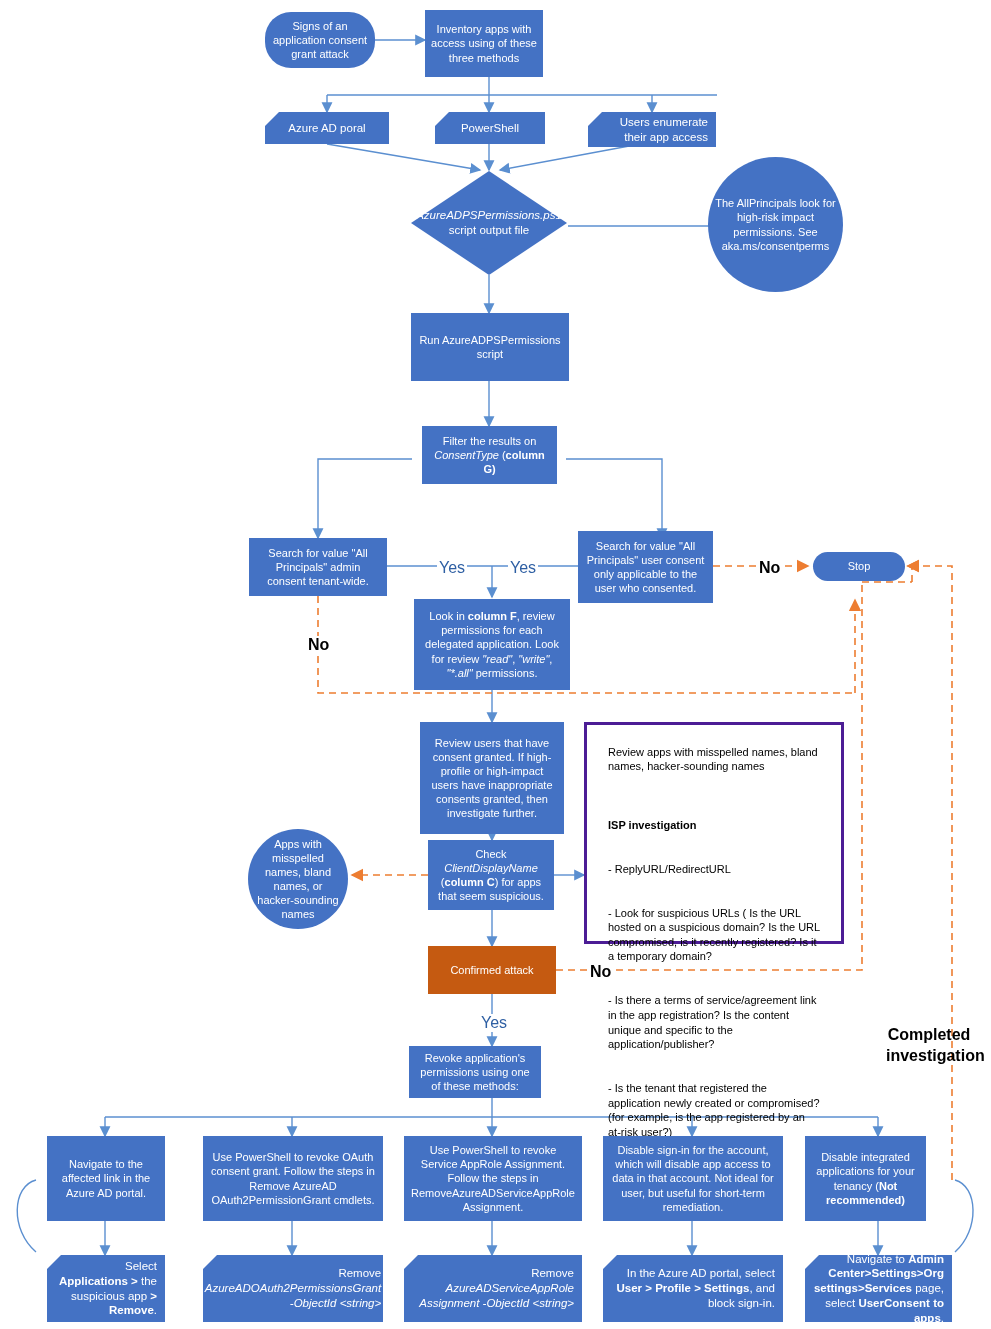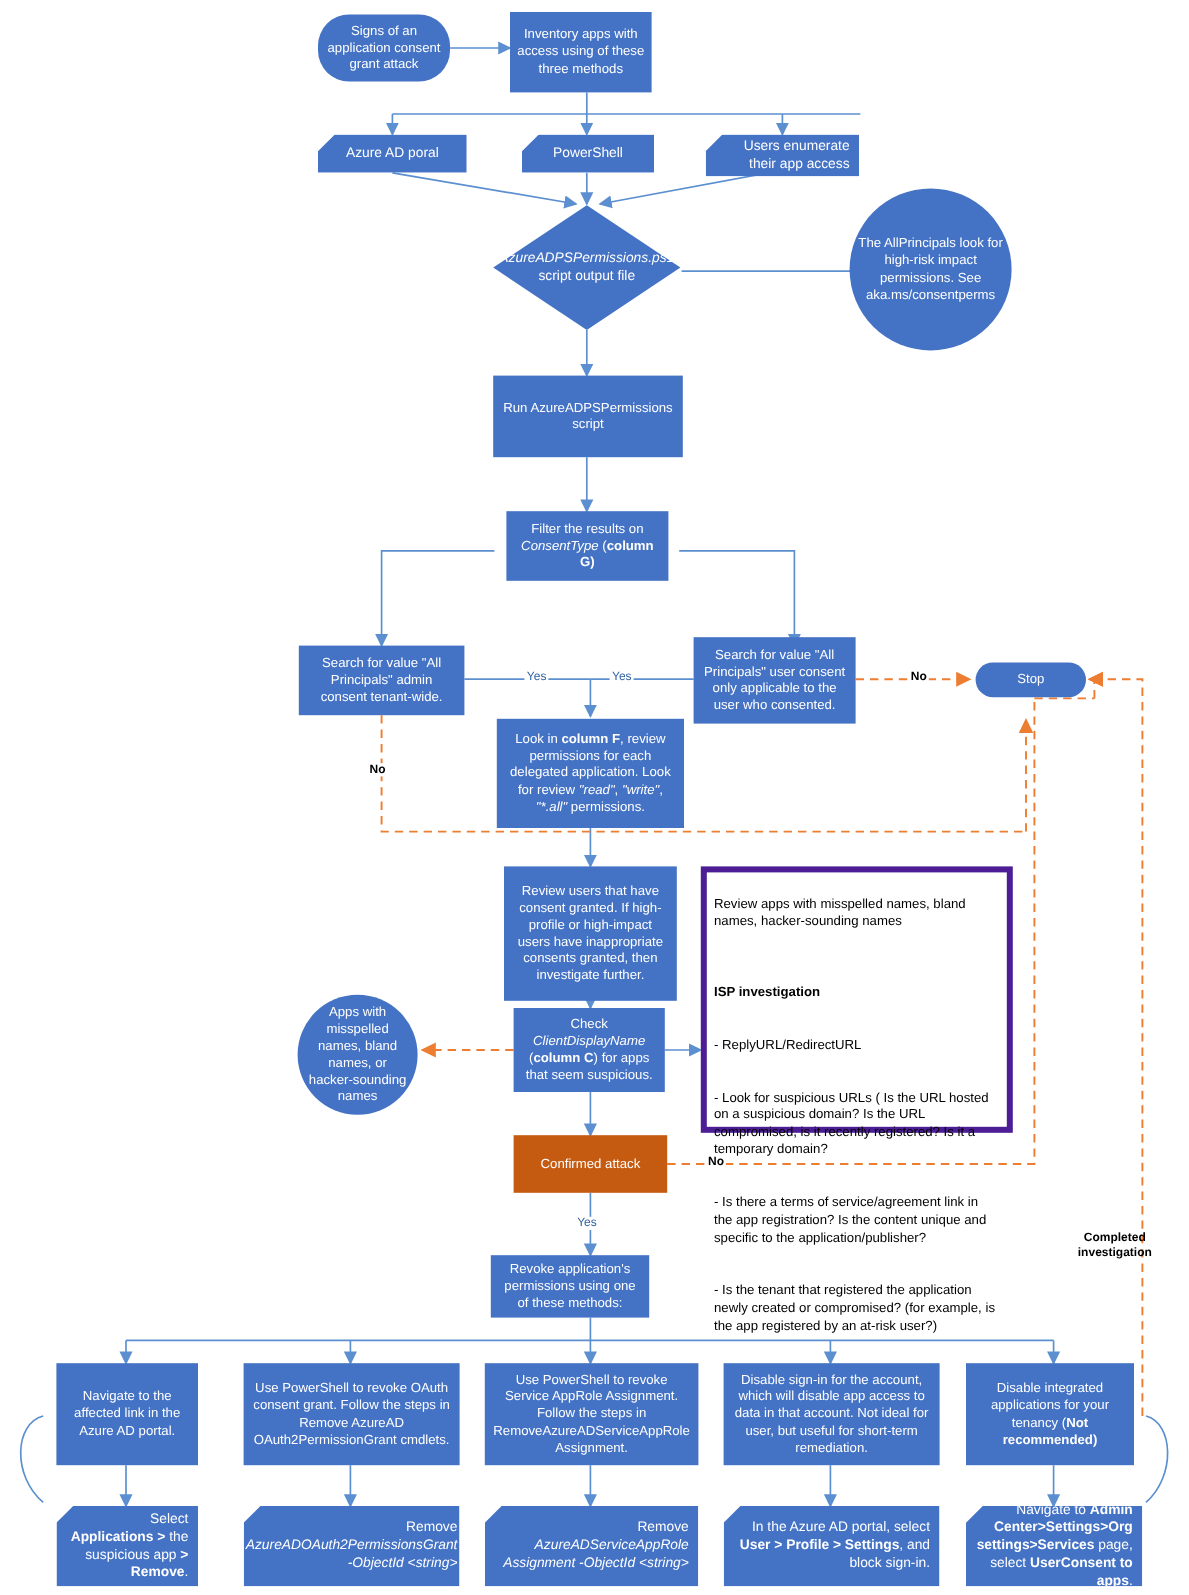--- a/index.html
+++ b/index.html
@@ -73,33 +73,33 @@
     text-align: right;
     background: #4472c4;
     clip-path: polygon(14px 0, 100% 0, 100% 100%, 0 100%, 0 14px);
     padding: 3px 8px;
     box-sizing: border-box;
   }
   .notebox {
     position: absolute;
     box-sizing: border-box;
     background: #ffffff;
-    border: 5px solid #4c1d95;
+    border: 3px solid #4c1d95;
     color: #000000;
     font-size: 11px;
     line-height: 1.33;
-    padding: 5px 6px;
+    padding: 5px 21px;
     text-align: left;
     z-index: 3;
     white-space: pre-line;
   }
   .notebox b { font-weight: bold; }
   .edge-label {
     position: absolute;
-    font-size: 10px;
+    font-size: 16px;
     color: #2e5fa3;
     background: #ffffff;
     padding: 0 2px;
     z-index: 4;
     white-space: nowrap;
   }
   .edge-label.orange-lbl {
     color: #000000;
     font-weight: bold;
   }
@@ -308,21 +308,21 @@
   </div>
 
   <div class="node rect" style="left:404px; top:1136px; width:178px; height:85px;">
     <span class="txt">Use PowerShell to  revoke Service AppRole Assignment. Follow the steps in RemoveAzureADServiceAppRole Assignment.</span>
   </div>
 
   <div class="node rect" style="left:603px; top:1136px; width:180px; height:85px;">
     <span class="txt">Disable sign-in for the account, which will disable app access to data in that account. Not ideal for user, but useful for short-term remediation.</span>
   </div>
 
-  <div class="node rect" style="left:805px; top:1136px; width:140px; height:85px;">
+  <div class="node rect" style="left:805px; top:1136px; width:121px; height:85px;">
     <span class="txt"><span>Disable integrated applications for your tenancy (</span><b>Not recommended)</b></span>
   </div>
 
   <div class="pent" style="left:47px; top:1255px; width:118px; height:67px;">
     <span class="txt"><span>Select </span><b>Applications &gt;</b><span> the suspicious app </span><b>&gt; Remove</b><span>.</span></span>
   </div>
 
   <div class="pent" style="left:203px; top:1255px; width:180px; height:67px;">
     <span class="txt"><span>Remove </span><i>AzureADOAuth2PermissionsGrant -ObjectId &lt;string&gt;</i></span>
   </div>

